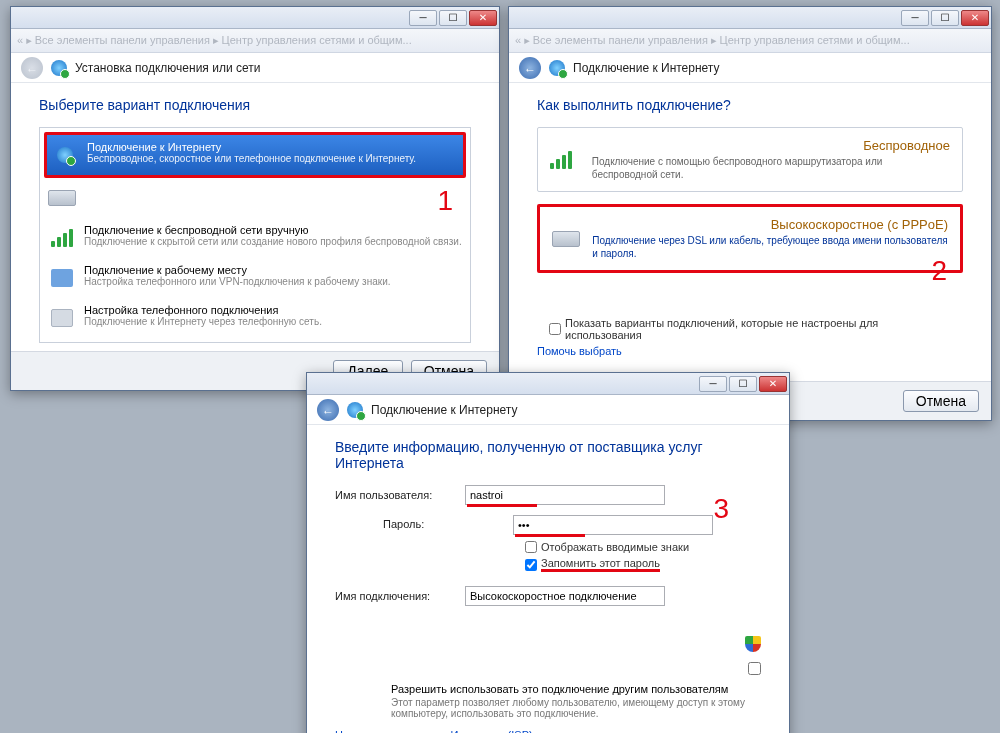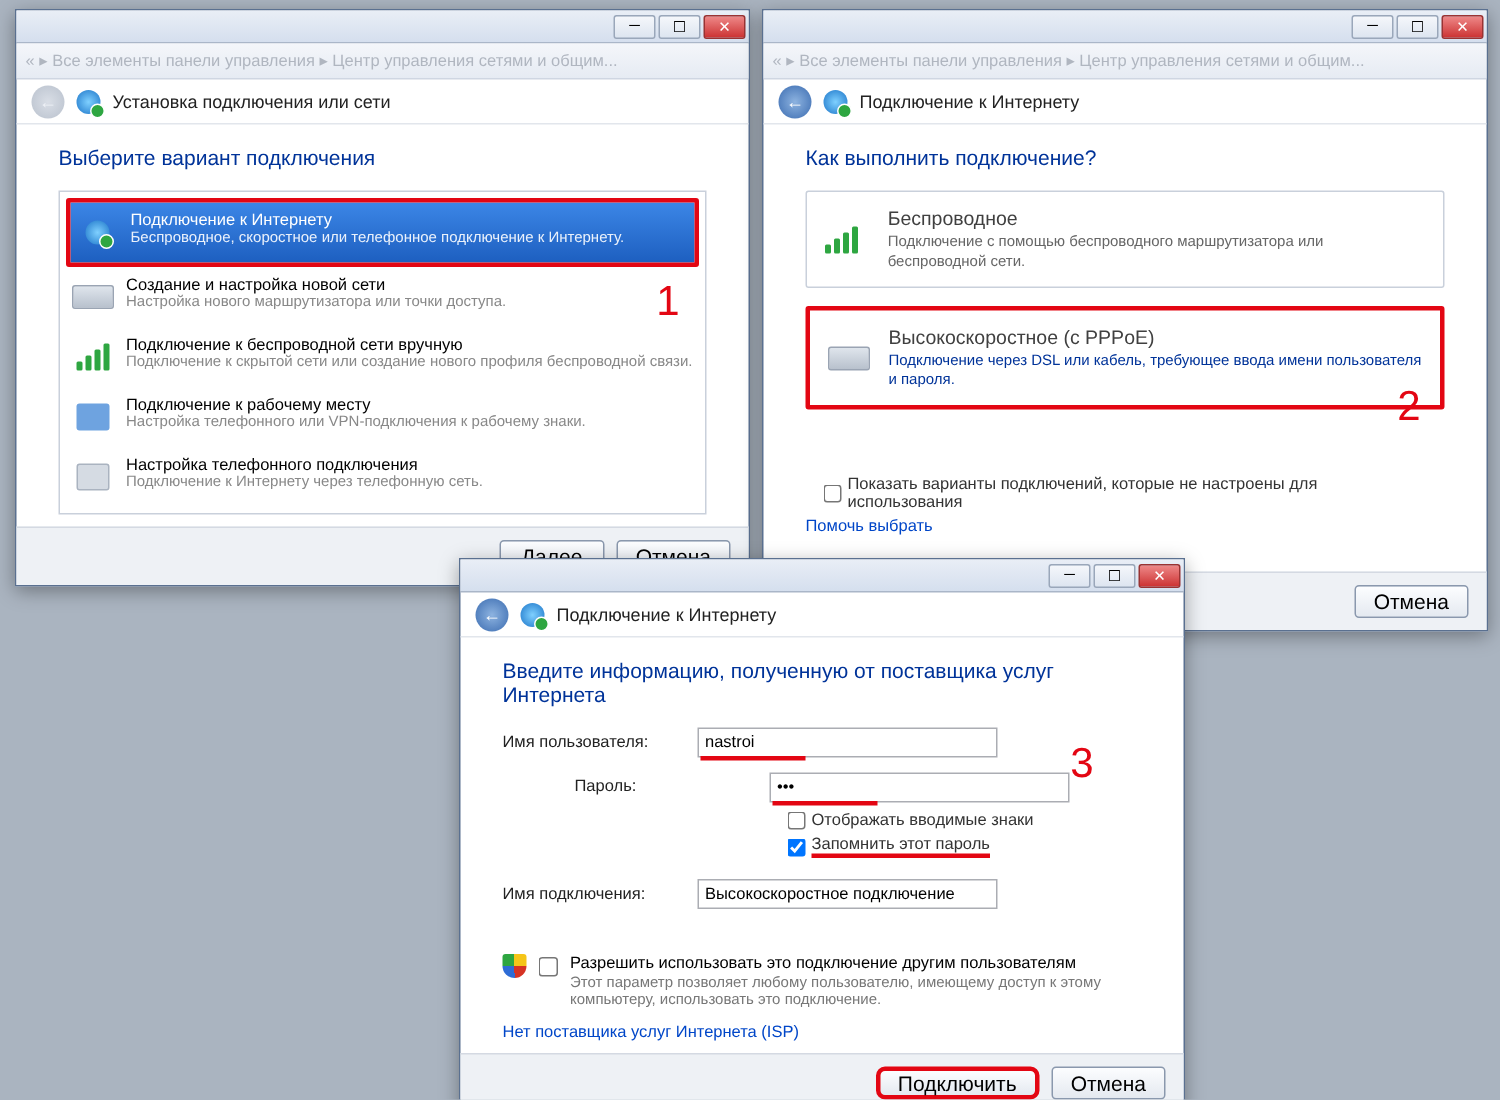--- a/index.html
+++ b/index.html
@@ -19,21 +19,21 @@
 .heading { color: #003399; font-size: 14px; margin-bottom: 14px; }
 .opt-list { border: 1px solid #c9d0db; padding: 4px; min-height: 198px; }
 .opt-item { display: flex; gap: 8px; padding: 6px 4px; align-items: flex-start; cursor: pointer; }
 .opt-item.selected { background: linear-gradient(#3c86e6,#1d5fc0); color: #fff; border-radius: 2px; }
 .opt-icon { width: 28px; height: 28px; flex-shrink: 0; display: flex; align-items: center; justify-content: center; }
 .opt-text .t1 { font-size: 11px; font-weight: 500; }
 .opt-text .t2 { font-size: 10px; color: #888; }
 .opt-item.selected .t2 { color: #eaf1fb; }
 .large-opt { border: 1px solid #c9d0db; padding: 10px 12px; margin-bottom: 12px; display: flex; gap: 12px; cursor: pointer; border-radius: 2px; }
 .large-opt.red-box { border: 3px solid #e30613; }
-.large-opt .lt1 { color: #404040; font-size: 13px; margin-bottom: 2px; }
+.large-opt .lt1 { color: #a16207; font-size: 13px; margin-bottom: 2px; text-align: right; }
 .large-opt .lt2 { color: #666; font-size: 10px; line-height: 1.3; }
 .large-opt.red-box .lt2 { color: #003399; }
 .footer { background: #eef1f5; border-top: 1px solid #d4d9e2; padding: 8px 12px; display: flex; justify-content: flex-end; gap: 8px; }
 .btn { min-width: 70px; height: 22px; border: 1px solid #8a98ad; border-radius: 3px; background: linear-gradient(#fcfdff,#e4e9f0); font-size: 14px; cursor: pointer; padding: 0 12px; }
 .red-round { border: 3px solid #e30613; border-radius: 14px; }
 .step-num { position: absolute; color: #e30613; font-size: 28px; font-weight: 400; }
 .checkbox-row { display: flex; align-items: center; gap: 4px; font-size: 11px; color: #333; margin: 4px 12px; }
 .checkbox-row input { width: 12px; height: 12px; }
 .link { color: #0046c8; font-size: 11px; cursor: pointer; }
 .form-row { display: flex; align-items: center; margin-bottom: 10px; }
@@ -72,24 +72,20 @@
           </div>
         <div class="opt-text">
           <div class="t1">Подключение к Интернету</div>
           <div class="t2">Беспроводное, скоростное или телефонное подключение к Интернету.</div>
         </div>
       </div>
       <div class="opt-item">
         <div class="opt-icon">
             <div class="modem-icon"></div>
           </div>
-        <div class="opt-text">
-          <div class="t1">Создание и настройка новой сети</div>
-          <div class="t2">Настройка нового маршрутизатора или точки доступа.</div>
-        </div>
       </div>
       <div class="opt-item">
         <div class="opt-icon">
             <div class="wifi-bars">
               <span></span>
               <span></span>
               <span></span>
               <span></span>
             </div>
           </div>
@@ -220,21 +216,21 @@
         </div>
       </div>
     </div>
 
     <div class="form-row" style="margin-top:8px;">
       <div class="form-label">Имя подключения:</div>
       <input class="form-input" value="Высокоскоростное подключение" style="">
     </div>
 
     <div style="height:20px;"></div>
-    <div style="display:flex;gap:8px;align-items:flex-start;">
+    <div style="display:flex;gap:8px;align-items:flex-end;flex-direction:column;">
       <div class="shield"></div>
       <input type="checkbox" style="margin-top: 2px;">
       <div>
         <div style="font-size:11px;">Разрешить использовать это подключение другим пользователям</div>
         <div style="font-size:10px;color:#777;margin-top:2px;max-width:370px;">Этот параметр позволяет любому пользователю, имеющему доступ к этому компьютеру, использовать это подключение.</div>
       </div>
     </div>
     <div style="margin-top:10px;" class="link">Нет поставщика услуг Интернета (ISP)</div>
   </div>
   <div class="footer">

